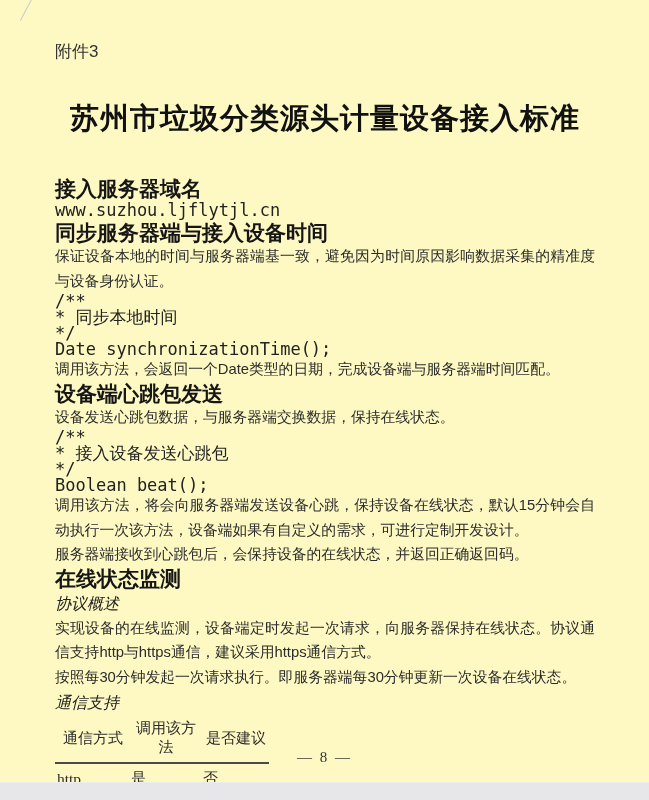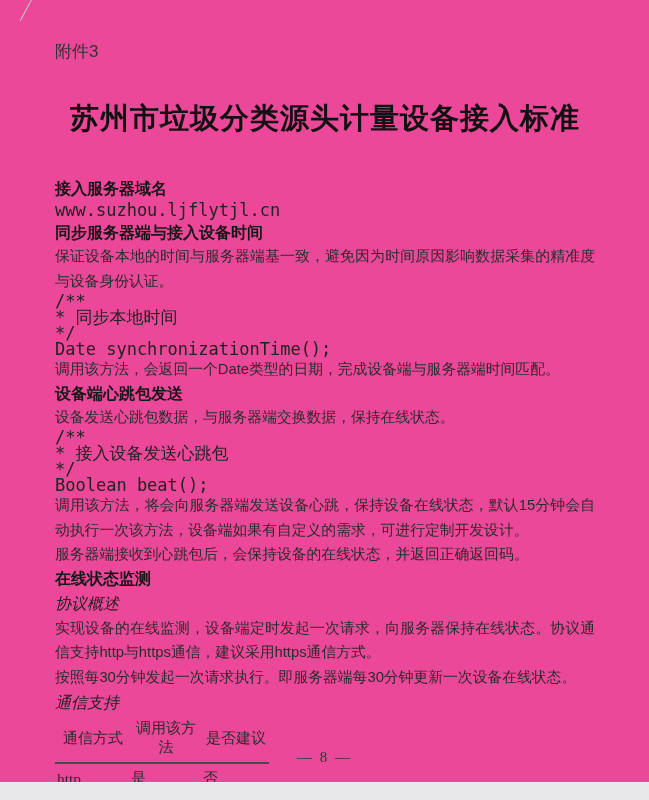--- a/index.html
+++ b/index.html
@@ -5,21 +5,21 @@
   html, body {
     margin: 0;
     padding: 0;
     background: #e9e9ec;
   }
   .page {
     position: relative;
     width: 649px;
     height: 800px;
     margin: 0 auto;
-    background: #ec4899;
+    background: #fef9c3;
     overflow: hidden;
     font-family: "Liberation Sans", sans-serif;
     color: #2b2b2b;
   }
   .scan-artifact {
     position: absolute;
     left: 26px;
     top: -4px;
     width: 1px;
     height: 26px;
@@ -43,21 +43,21 @@
     line-height: 38px;
     letter-spacing: 1px;
     color: #111;
   }
   .content {
     margin-top: 40px;
     width: 540px;
   }
   .b-head {
     font-weight: 700;
-    font-size: 16px;
+    font-size: 21px;
     line-height: 23px;
     color: #161616;
   }
   .b-mono {
     font-family: "DejaVu Sans Mono", "Liberation Mono", monospace;
     font-size: 17px;
     line-height: 16px;
     color: #222;
     white-space: pre;
   }

